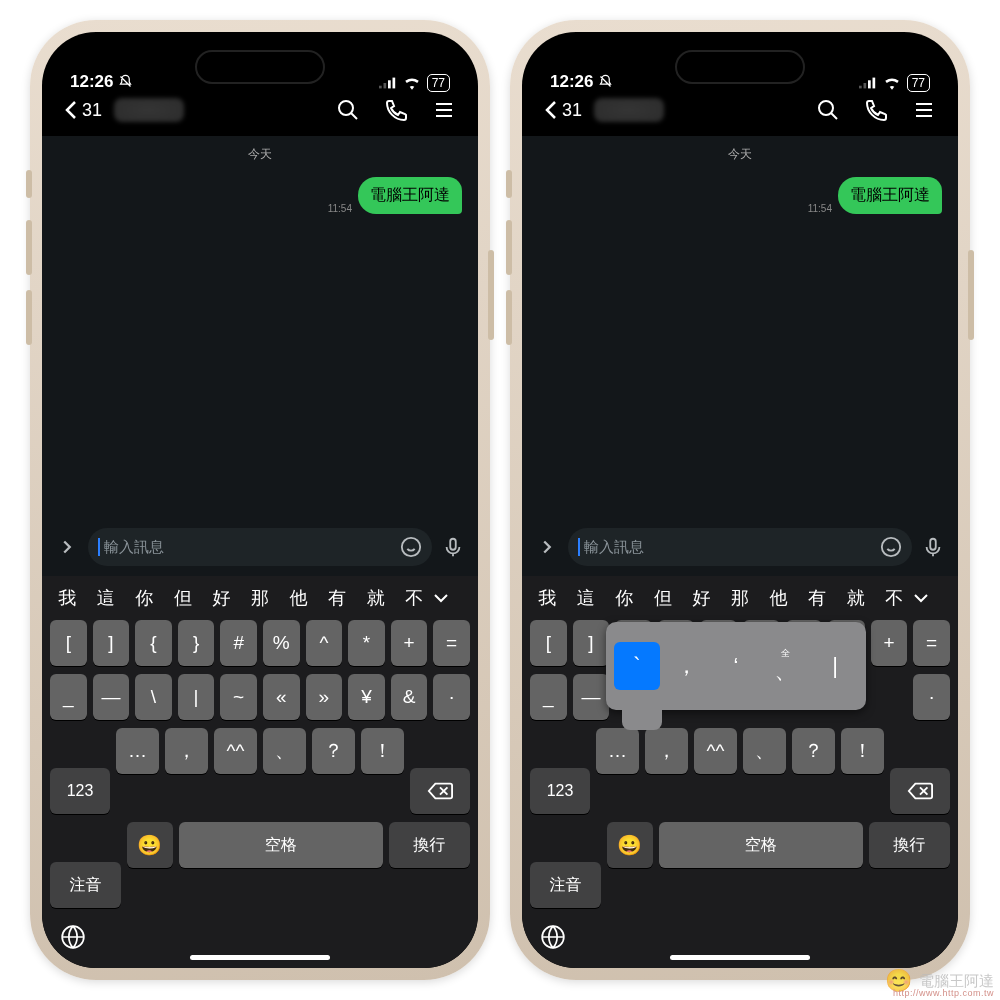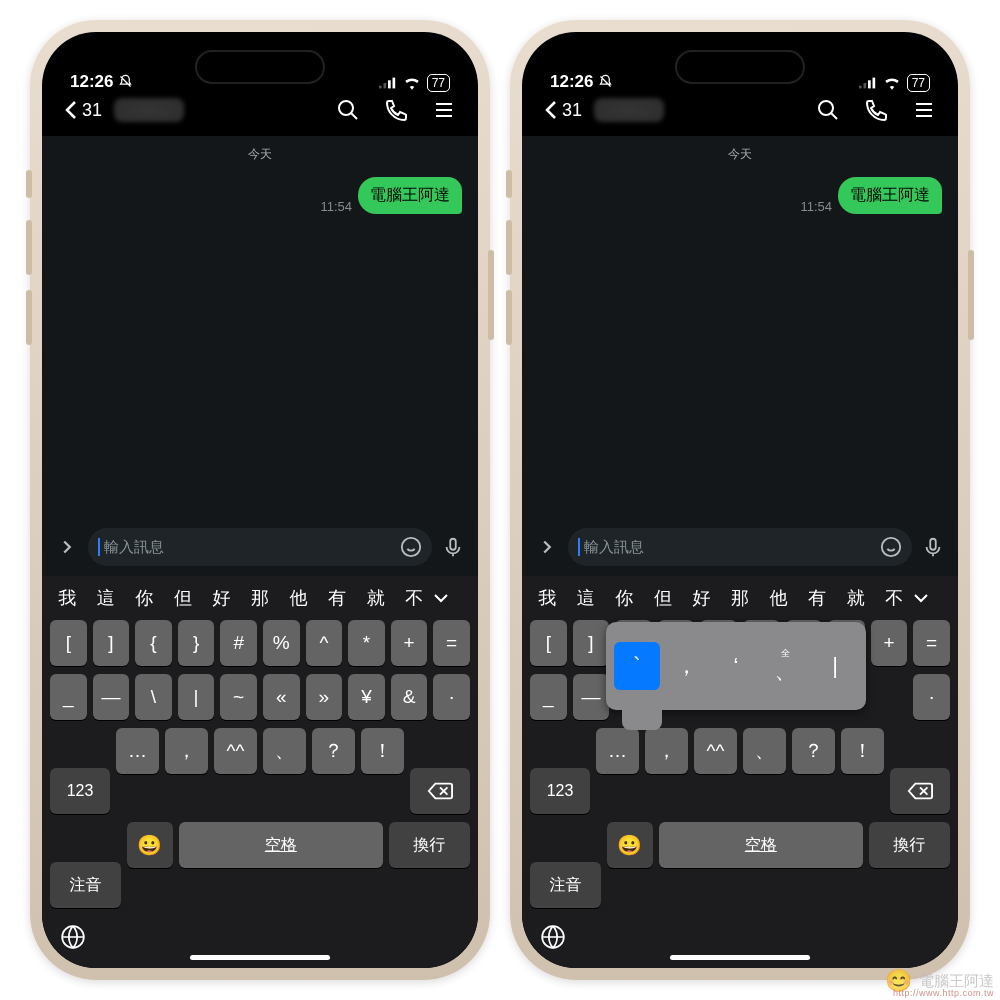--- a/index.html
+++ b/index.html
@@ -79,21 +79,21 @@
     display:flex; flex-direction:column; align-items:center;
     padding-top:10px;
     position: relative;
   }
   .day-sep { font-size:12px; color:#aaa; }
   .bubble-row {
     align-self:flex-end;
     display:flex; align-items:flex-end; gap:6px;
     margin: 14px 16px 0 0;
   }
-  .msg-time { font-size:13px; color:#888; }
+  .msg-time { font-size:10px; color:#888; }
   .bubble {
     background:#34c759; color:#000;
     padding:8px 12px; border-radius:18px 14px 4px 18px;
     font-size:16px; font-weight:500;
   }
 
   .input-row {
     display:flex; align-items:center; gap:10px;
     padding: 6px 14px 10px;
     background:#13171a;
@@ -123,21 +123,21 @@
   .krow { display:flex; gap:6px; margin-bottom:8px; padding:0 4px; position:relative; }
   .key {
     flex:1; height:46px;
     background:#646464;
     border-radius:6px;
     display:flex; align-items:center; justify-content:center;
     font-size:19px; color:#fff;
     box-shadow: 0 1px 0 #000;
   }
   .key.dark { background:#414142; }
-  .key.space { flex:4;text-decoration:underline; }
+  .key.space { flex:4; }
   .key.wide { flex:1.4;margin-top:40px; }
   .key.ret { flex:1.6; }
   .emoji { font-size:20px; }
 
   .key-popup {
     position:absolute;
     top:-52px; left:80px;
     width:260px; height:88px;
     background:#8a8a8c;
     border-radius:10px;

